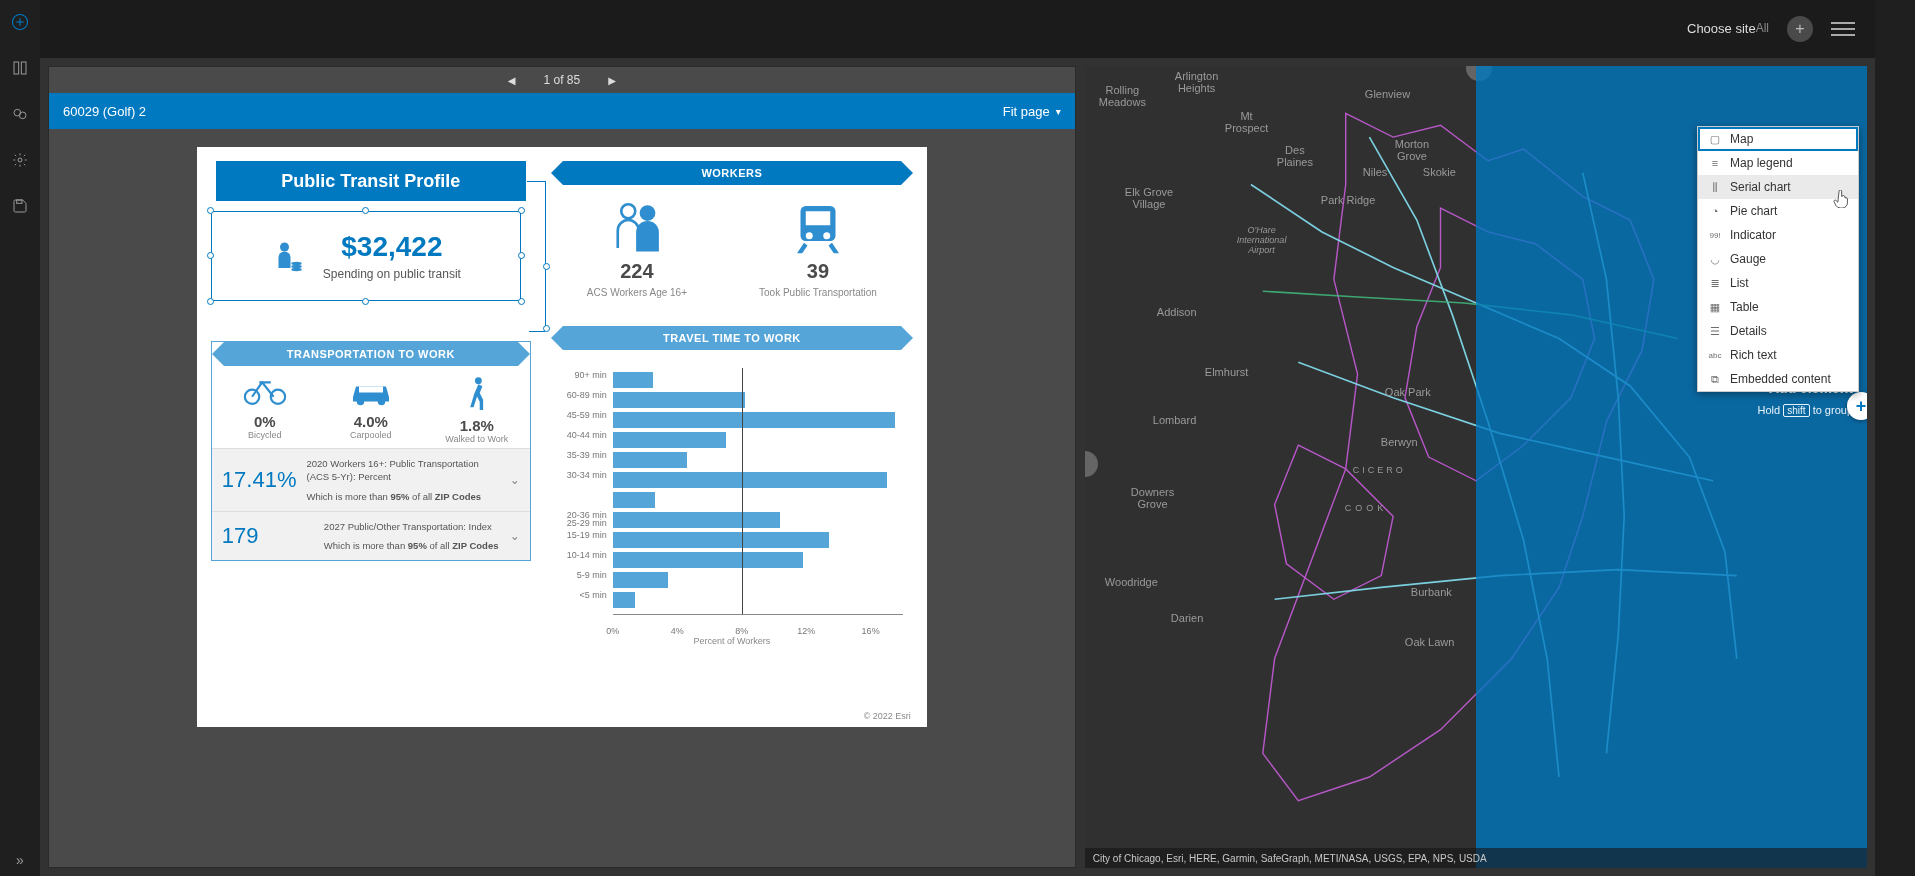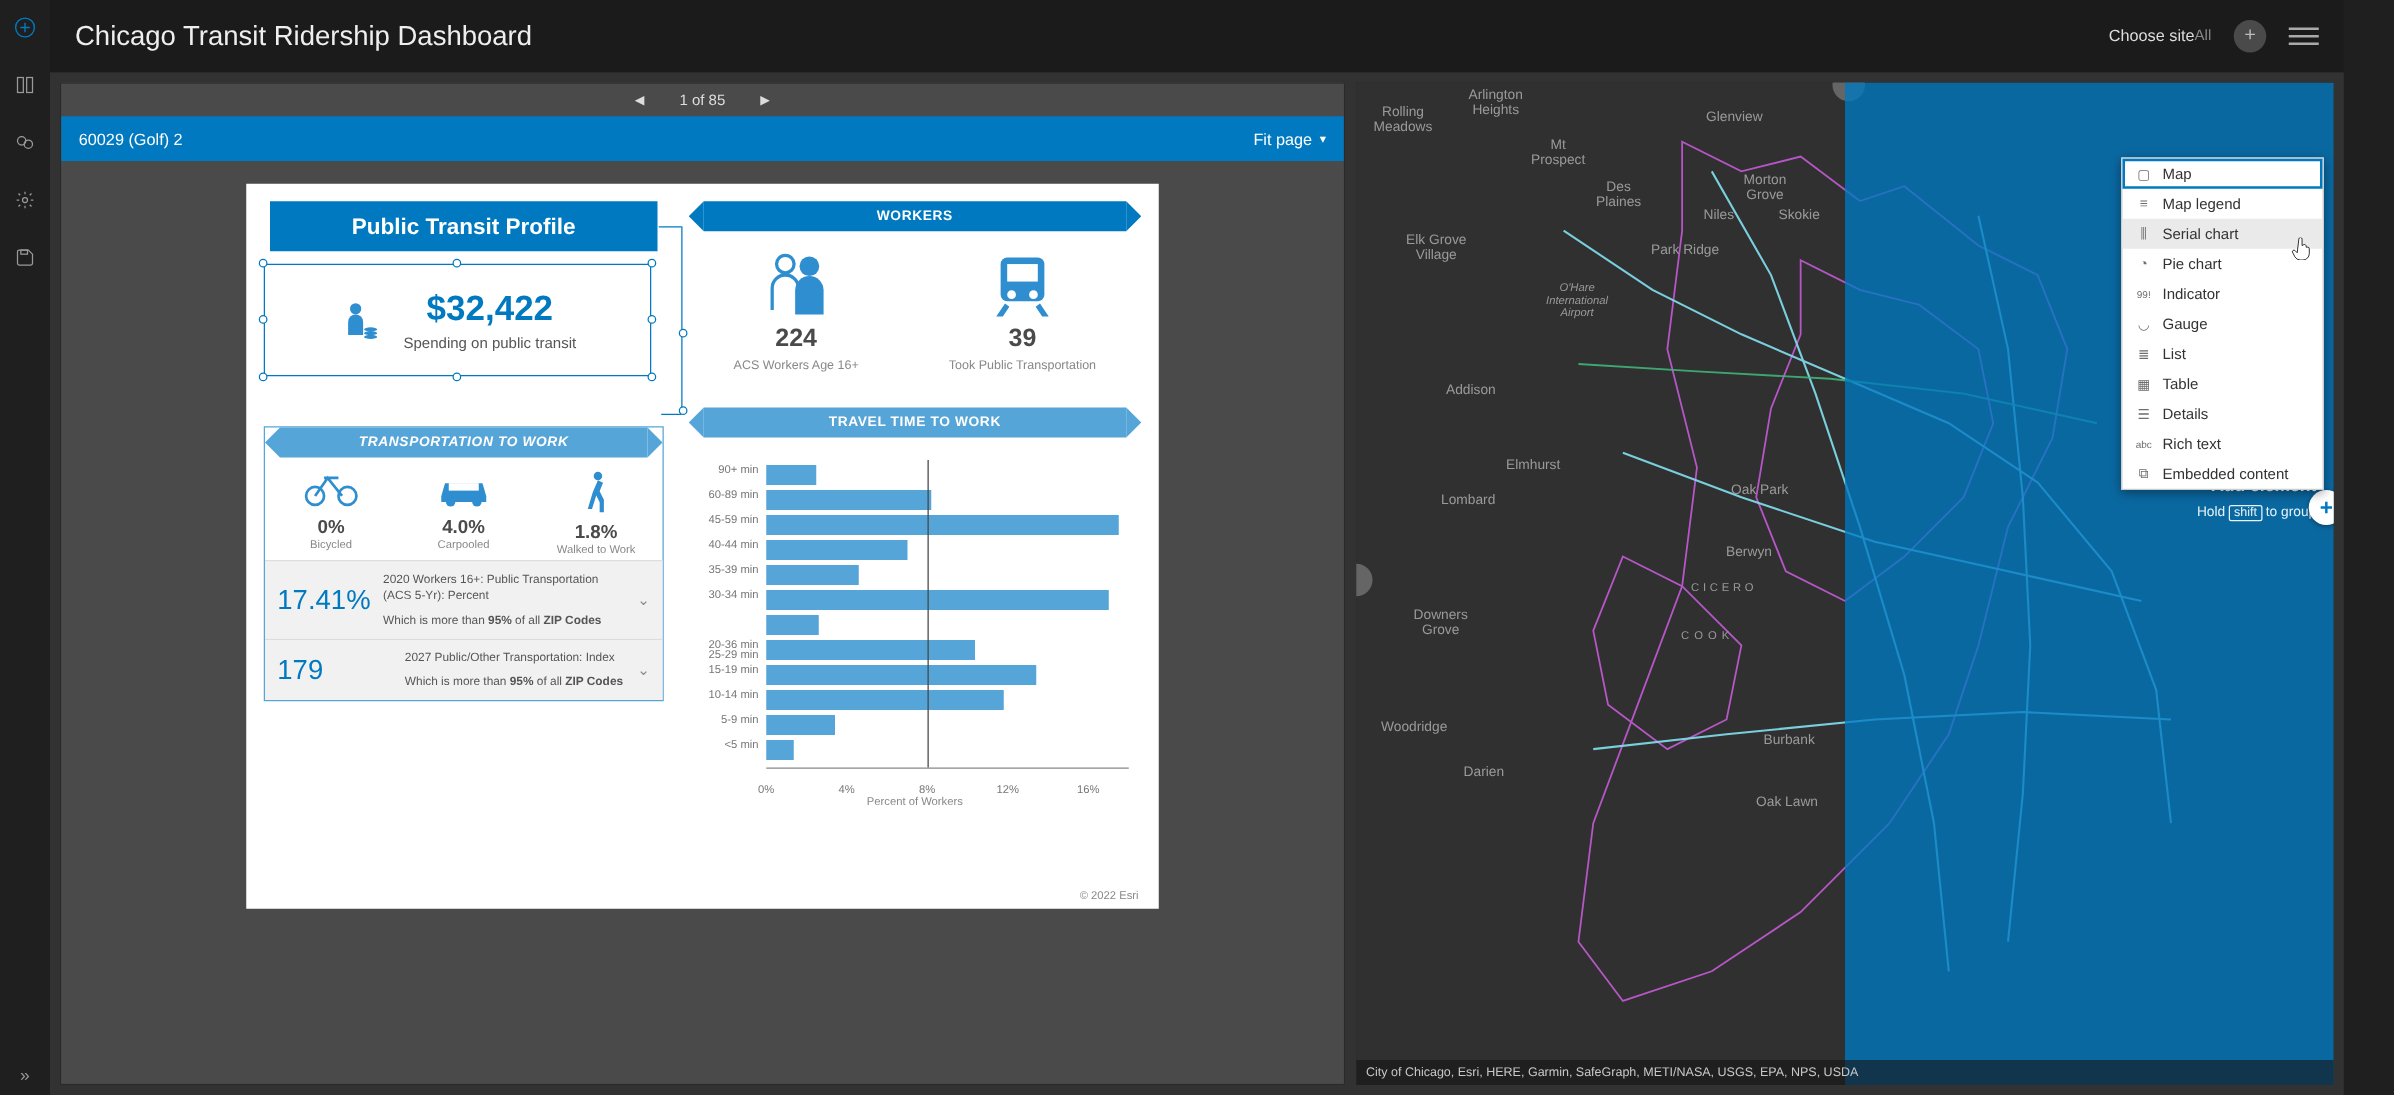--- a/index.html
+++ b/index.html
@@ -146,21 +146,20 @@
       </svg>
   </div>
   <div class="rail-bottom">
       <div class="chev">»</div>
     </div>
 </div>
 
 <div class="rscroll"></div>
 
 <div class="header">
-  <div class="header-title">Chicago Transit Ridership Dashboard</div>
   <div class="header-right">
     <div class="choose">
       <span class="lbl">Choose site</span>
       <span class="val">All</span>
     </div>
     <div class="roundbtn">+</div>
     <div class="hamb">
         <span></span>
         <span></span>
         <span></span>
@@ -206,21 +205,21 @@
               <div class="node" style="right:-5px; top:-5px;"></div>
               <div class="node" style="left:-5px; bottom:-5px;"></div>
               <div class="node" style="right:-5px; bottom:-5px;"></div>
               <div class="node" style="left:50%; top:-5px; margin-left:-4px;"></div>
               <div class="node" style="left:50%; bottom:-5px; margin-left:-4px;"></div>
               <div class="node" style="left:-5px; top:50%; margin-top:-4px;"></div>
               <div class="node" style="right:-5px; top:50%; margin-top:-4px;"></div>
             </div>
 
             <div class="ttw-box">
-              <div class="section-head section-left" style="margin:0 12px;font-style:italic;">TRANSPORTATION TO WORK</div>
+              <div class="section-head section-left" style="margin:0 12px;">TRANSPORTATION TO WORK</div>
               <div class="ttw-icons">
                 <div class="cell">
                   <svg width="46" height="30" viewBox="0 0 64 40" fill="none" stroke="#2f8ecf" stroke-width="3">
                       <circle cx="14" cy="28" r="10"></circle>
                       <circle cx="50" cy="28" r="10"></circle>
                       <path d="M14 28 L28 8 L44 28 M28 8 H40 M24 8 h8"></path>
                     </svg>
                   <div class="pct">0%</div>
                   <div class="lbl">Bicycled</div>
                 </div>
@@ -376,21 +375,21 @@
         <div class="ml" style="left:236px; top:128px;">Park Ridge</div>
         <div class="ml" style="left:152px; top:160px; white-space:pre; font-size:9px; font-style:italic;">O'Hare
 International
 Airport</div>
         <div class="ml" style="left:72px; top:240px;">Addison</div>
         <div class="ml" style="left:120px; top:300px;">Elmhurst</div>
         <div class="ml" style="left:300px; top:320px;">Oak Park</div>
         <div class="ml" style="left:296px; top:370px;">Berwyn</div>
         <div class="ml" style="left:46px; top:420px; white-space:pre;">Downers
 Grove</div>
-        <div class="ml" style="left:48px; top:328px;padding-left:20px;">Lombard</div>
+        <div class="ml" style="left:48px; top:348px;padding-left:20px;">Lombard</div>
         <div class="ml" style="left:20px; top:510px;">Woodridge</div>
         <div class="ml" style="left:86px; top:546px;">Darien</div>
         <div class="ml" style="left:300px; top:520px;padding-left:26px;">Burbank</div>
         <div class="ml" style="left:320px; top:570px;">Oak Lawn</div>
         <div class="ml" style="left:268px; top:400px; letter-spacing:3px; font-size:9px;">CICERO</div>
         <div class="ml" style="left:260px; top:438px; letter-spacing:4px; font-size:9px;">COOK</div>
 
         <div class="ghost-circle gc1"></div>
         <div class="ghost-circle gc2"></div>
 

